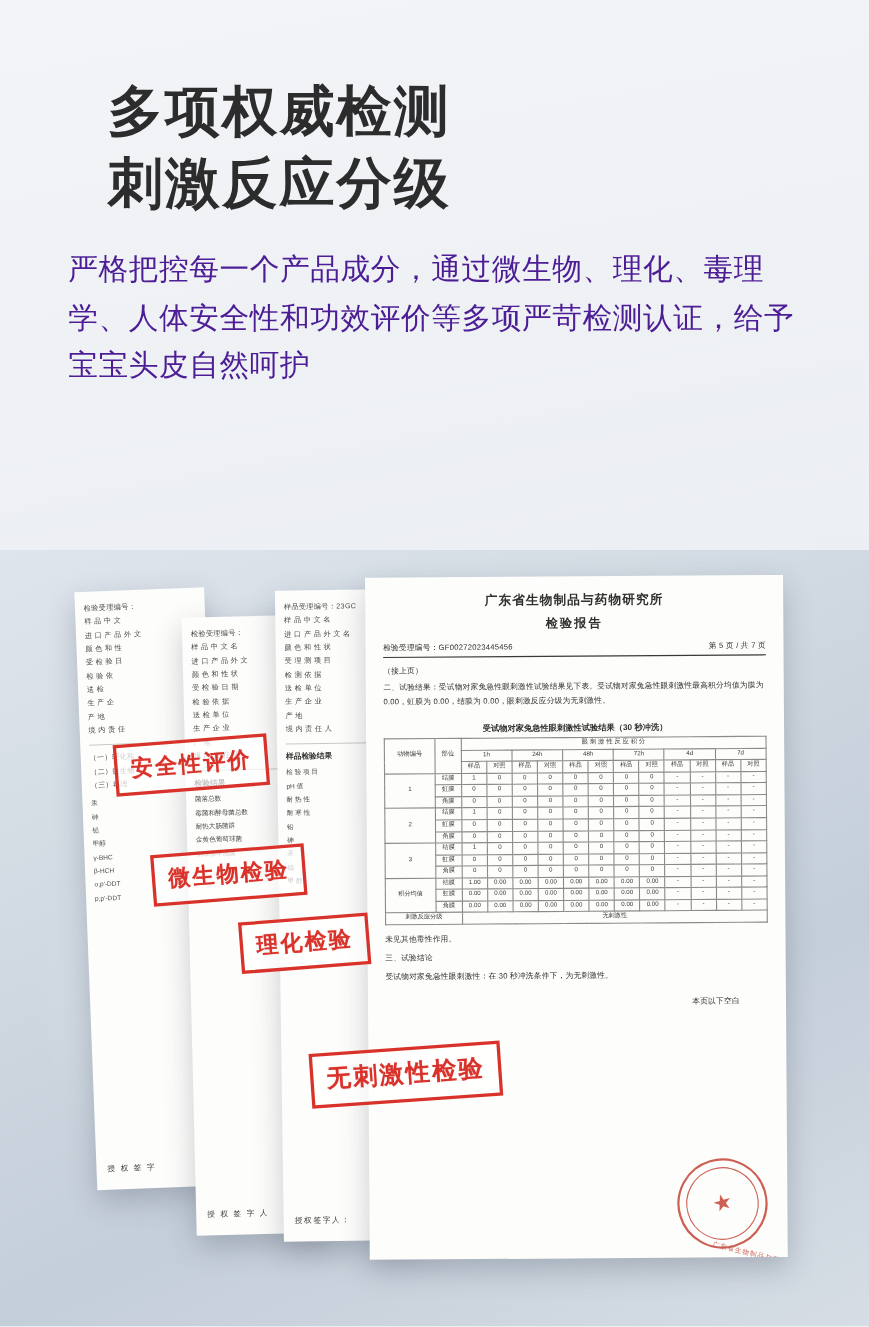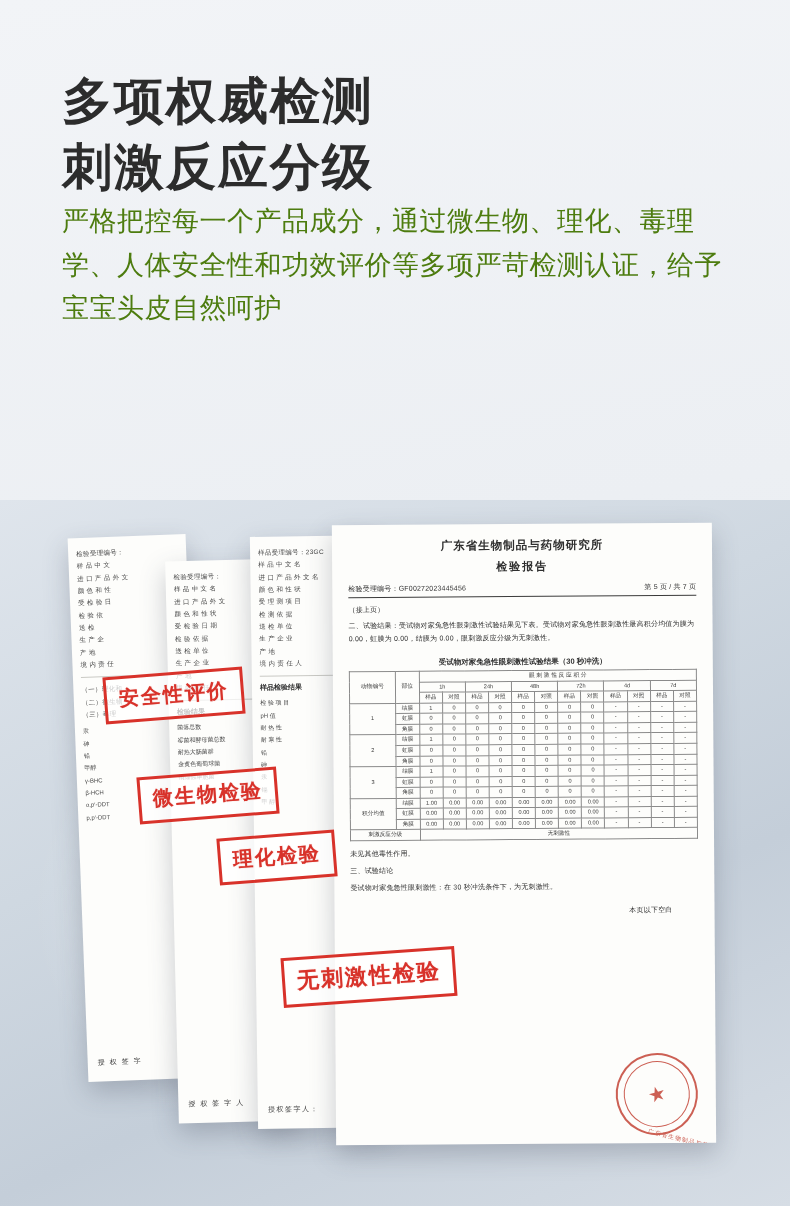--- a/index.html
+++ b/index.html
@@ -21,25 +21,27 @@
     left: 62px;
     top: 68px;
     width: 680px;
   }
   .title-line {
     font-size: 50px;
     line-height: 1.32;
     font-weight: bold;
     color: #2c2c2c;
     letter-spacing: 2px;
+    margin-left: 36px;
   }
   .subtitle {
+    margin-top: 24px;
     font-size: 27px;
     line-height: 1.62;
-    color: #4d7c0f;
+    color: #4c1d95;
     letter-spacing: 0.5px;
   }
 
   
   .photo {
     position: absolute;
     left: 0;
     top: 500px;
     width: 790px;
     height: 706px;

